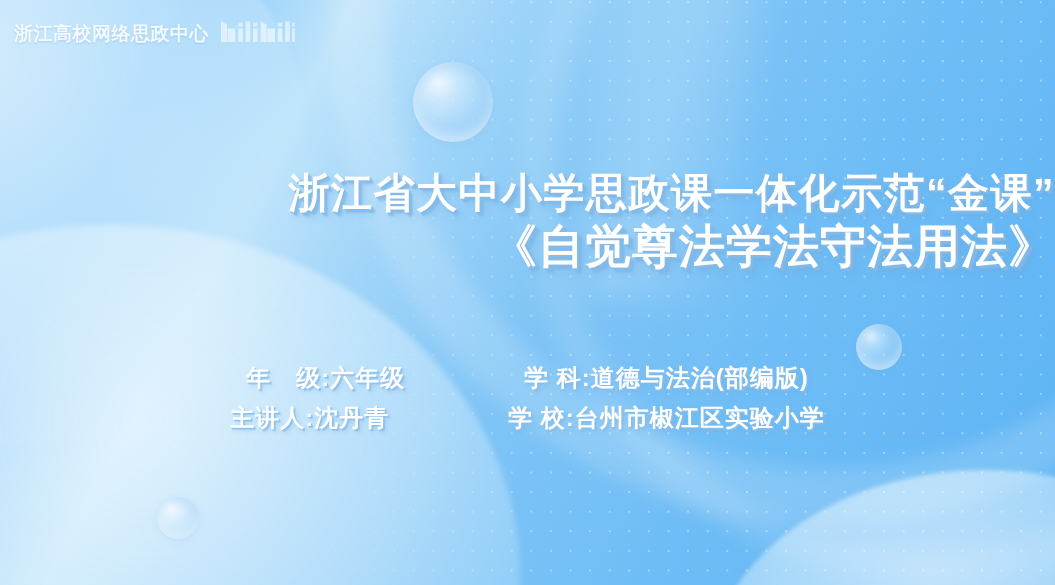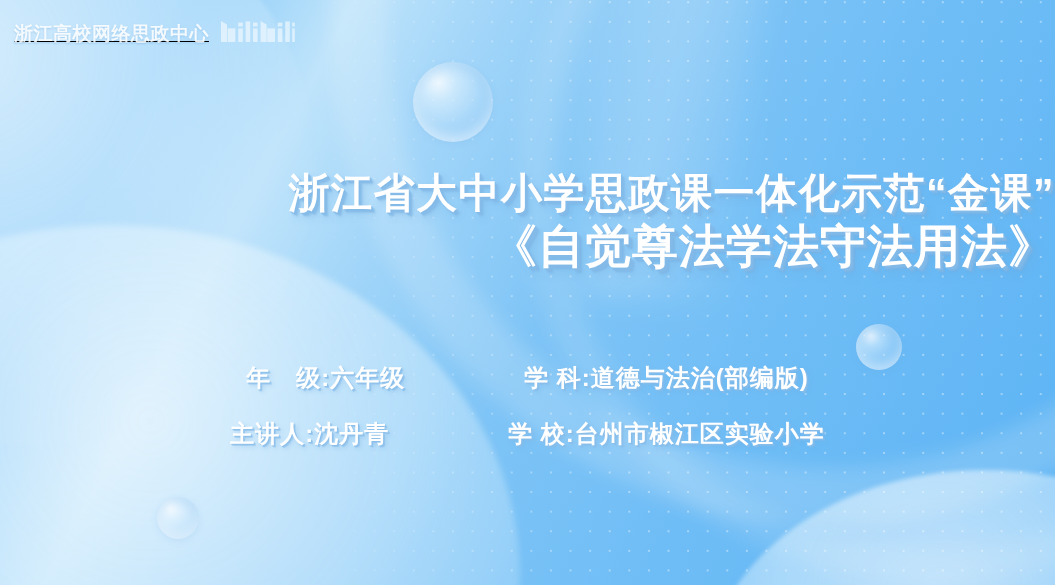--- a/index.html
+++ b/index.html
@@ -157,21 +157,20 @@
 
   
   .header-watermark {
     position: absolute;
     left: 14px;
     top: 18px;
     display: flex;
     align-items: center;
     gap: 10px;
     z-index: 6;
-    text-decoration: underline;
   }
   .wm-text {
     font-size: 19px;
     font-weight: 700;
     letter-spacing: 0.5px;
     color: rgba(255,255,255,0.88);
     text-shadow: 0 1px 2px rgba(120,175,225,0.45);
     white-space: nowrap;
   }
   .bili-logo {
@@ -221,21 +220,21 @@
   
   .meta-block {
     position: absolute;
     left: 0;
     right: 0;
     top: 362px;
     z-index: 5;
     display: flex;
     flex-direction: column;
     align-items: center;
-    gap: 24px;
+    gap: 8px;
   }
   .meta-row {
     display: flex;
     align-items: baseline;
     white-space: nowrap;
   }
   .meta-cell {
     font-size: 24px;
     font-weight: 700;
     color: #ffffff;

